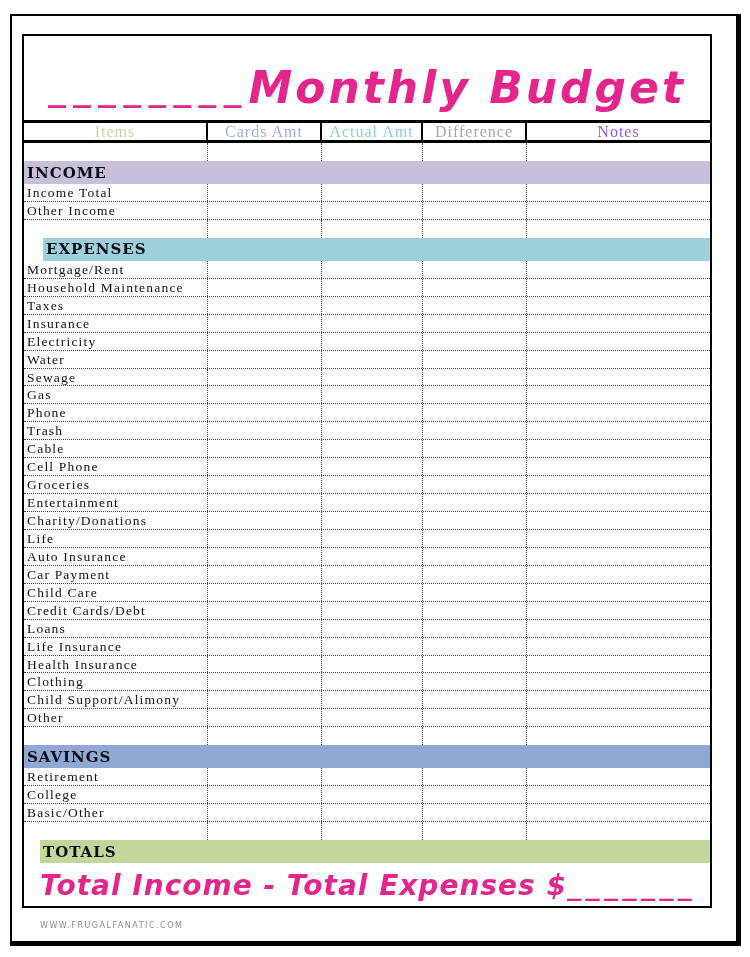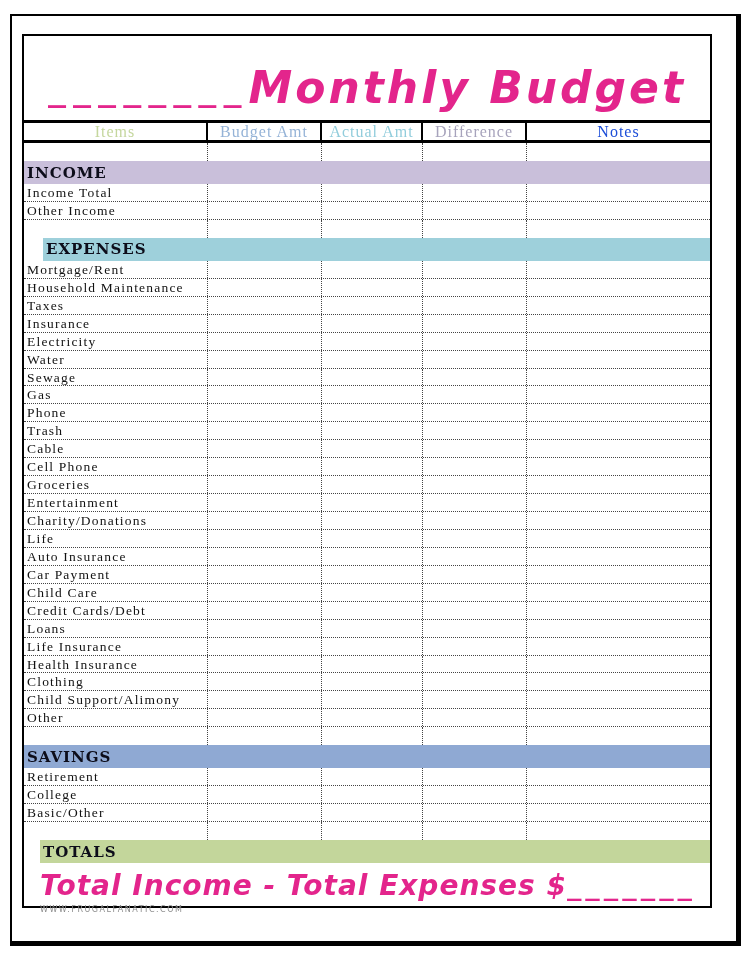--- a/index.html
+++ b/index.html
@@ -65,42 +65,42 @@
   .formula {
     font-family:cursive, "DejaVu Sans", sans-serif; font-style:italic;
     font-weight:bold; font-size:28px; letter-spacing:1px; line-height:1.1;
     color:var(--pink); white-space:nowrap;
   }
   .formula .blank {
     font-family:"DejaVu Sans Mono", monospace; font-style:normal;
     letter-spacing:4px; font-size:24px;
   }
   .website {
-    margin-top:3px; font-family:"DejaVu Sans", sans-serif;
+    margin-top:19px; font-family:"DejaVu Sans", sans-serif;
     font-size:8px; letter-spacing:1.5px; color:#8d8d8d;
   }
 </style>
 </head>
 <body>
 
 <div class="page">
   <div class="outer-frame"></div>
   <div class="inner-box">
 
     <div class="title-row">
       <span class="title-blank">________</span>
       <span class="title-text">Monthly Budget</span>
     </div>
 
     <div class="thead" id="thead">
         <div class="th" style="color: rgb(197, 215, 158);">Items</div>
-        <div class="th" style="color: rgb(149, 179, 215);">Budget Amt</div>
+        <div class="th" style="color: rgb(149, 179, 215);">Cards Amt</div>
         <div class="th" style="color: rgb(146, 205, 220);">Actual Amt</div>
         <div class="th" style="color: rgb(167, 163, 188);">Difference</div>
-        <div class="th" style="color: #1d4ed8; border-radius: 8px;">Notes</div>
+        <div class="th" style="color: #8b5cf6; border-radius: 8px;">Notes</div>
       </div>
     <div id="tbody" style="display:flex;flex-direction:column;flex:0 0 auto;">
         <div class="tr spacer">
           <div class="td"></div>
           <div class="td"></div>
           <div class="td"></div>
           <div class="td"></div>
           <div class="td"></div>
         </div>
         <div class="section-bar" style="background: rgb(201, 191, 218);">INCOME</div>

